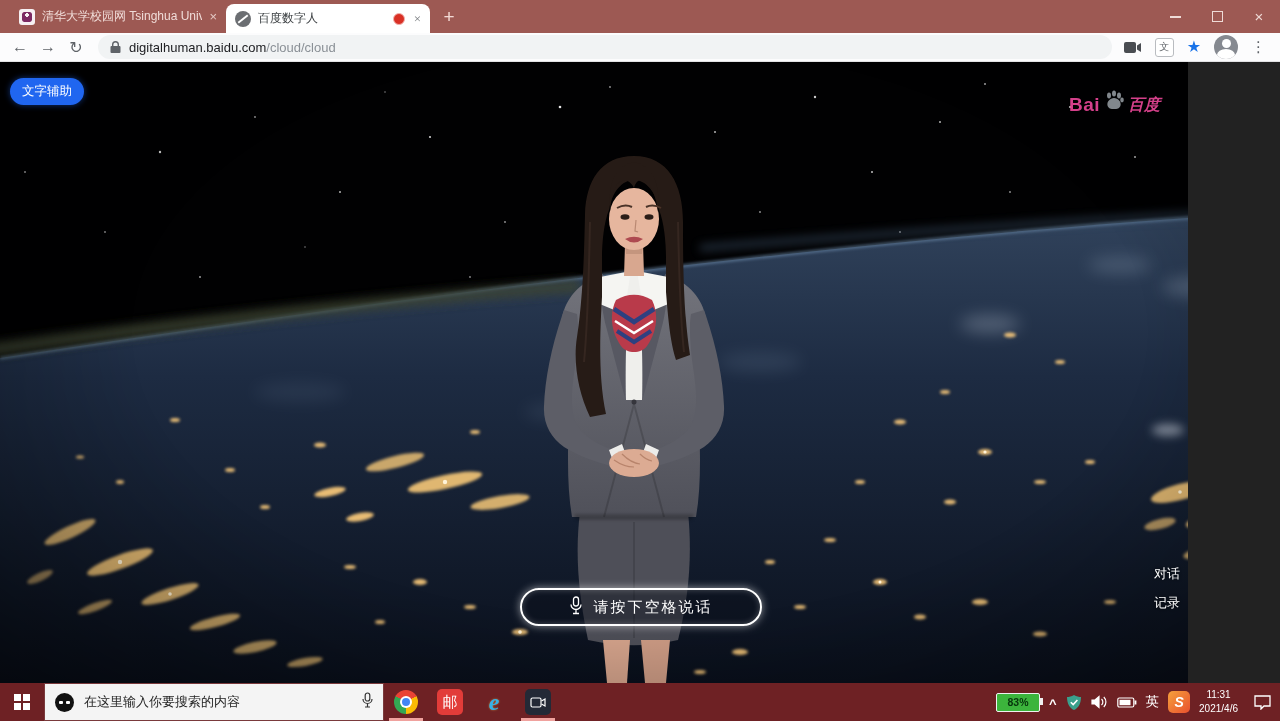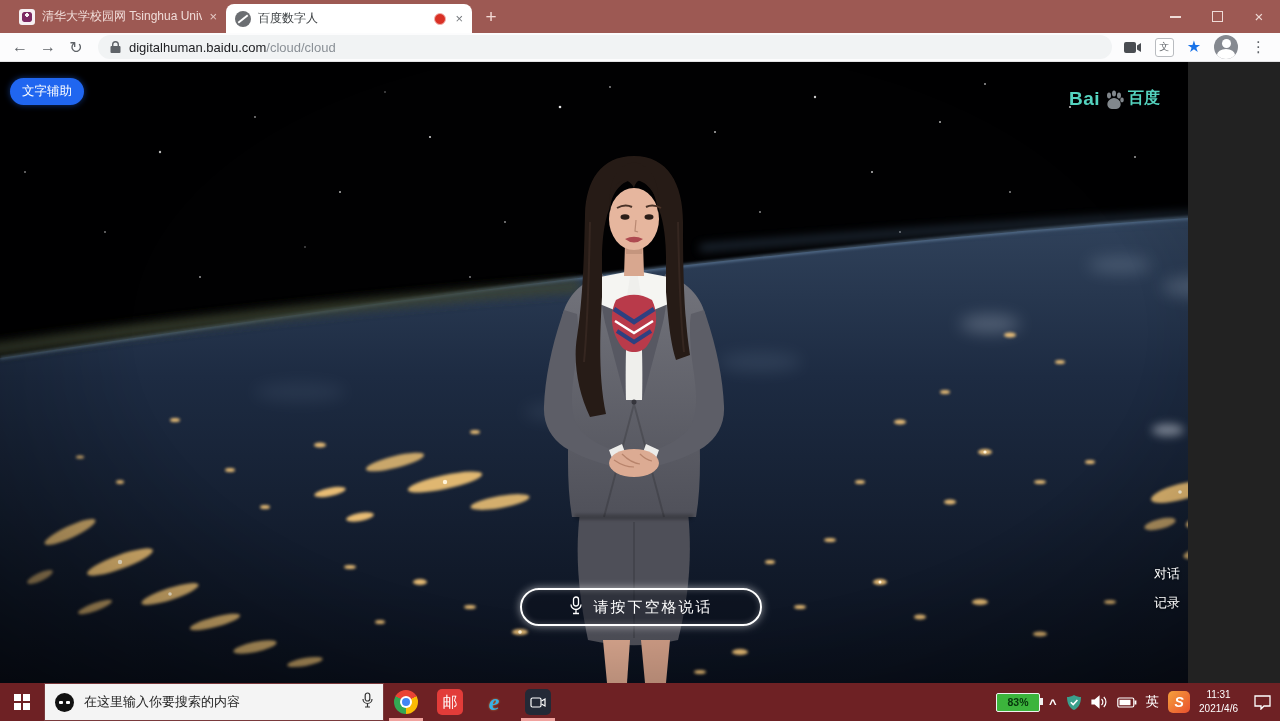--- a/index.html
+++ b/index.html
@@ -6,21 +6,21 @@
   .screen{position:relative;width:1280px;height:721px;overflow:hidden;
           font-family:"Liberation Sans","DejaVu Sans",sans-serif;
           -webkit-font-smoothing:antialiased;}
 
   
   .titlebar{position:absolute;top:0;left:0;right:0;height:33px;background:#9d5953;
             display:flex;align-items:flex-end;}
   .tab{display:flex;align-items:center;gap:7px;padding:0 9px;font-size:12px;box-sizing:border-box;}
   .tab.inactive{width:216px;height:33px;color:#f0dcd8;margin-left:10px;}
   .tab.inactive .tab-title{flex:1;white-space:nowrap;overflow:hidden;}
-  .tab.active{width:246px;height:29px;background:#ffffff;border-radius:8px 8px 0 0;color:#3c4043;}
+  .tab.active{width:204px;height:29px;background:#ffffff;border-radius:8px 8px 0 0;color:#3c4043;font-family:Liberation Serif, serif;}
   .tab .tab-title{white-space:nowrap;overflow:hidden;}
   .tab.active .tab-title{flex:1;}
   .tab-close{font-size:13px;line-height:13px;color:inherit;opacity:.85;cursor:pointer;}
   .fav{width:16px;height:16px;flex:0 0 16px;position:relative;}
   .fav-tsinghua{background:#f6f0f3;border-radius:3px;display:flex;align-items:center;justify-content:center;}
   .fav-tsinghua i{display:block;width:10px;height:10px;background:#7c2a63;border-radius:2px;
       -webkit-mask:radial-gradient(circle at 50% 30%,transparent 2px,#000 2px);}
   .fav-globe{background:#6b6e72;border-radius:50%;}
   .fav-globe::before{content:"";position:absolute;left:2px;top:7px;width:12px;height:2px;background:#fff;
       transform:rotate(-38deg);}
@@ -53,24 +53,24 @@
   .icon-menu{color:#5f6368;font-size:15px;letter-spacing:0;cursor:pointer;}
 
   
   .content{position:absolute;top:62px;left:0;width:1188px;height:621px;background:#000;overflow:hidden;}
   .scene{position:absolute;inset:0;}
   .vignette{position:absolute;inset:0;pointer-events:none;
      background:radial-gradient(ellipse 920px 520px at 640px 270px, rgba(0,0,0,0) 55%, rgba(0,0,0,.5) 100%);}
 
   .text-assist{position:absolute;top:16px;left:10px;background:#2066f0;color:#fff;font-size:12.5px;
      padding:5px 12px;border-radius:14px;border:none;cursor:pointer;box-shadow:0 0 6px rgba(32,102,240,.5);}
-  .baidu-logo{position:absolute;top:26px;right:28px;display:flex;align-items:flex-start;gap:2px;
-     color:#5eead4;opacity:.9;}
+  .baidu-logo{position:absolute;top:26px;right:28px;display:flex;align-items:flex-end;gap:2px;
+     color:#ec4899;opacity:.9;}
   .baidu-logo .bai{font-size:19px;font-weight:bold;letter-spacing:.5px;}
-  .baidu-logo .du{font-size:16px;font-weight:bold;}
+  .baidu-logo .du{font-size:16px;font-weight:bold;font-style:italic;}
   .mic-pill{position:absolute;left:520px;top:526px;width:242px;height:38px;box-sizing:border-box;
      border:2.5px solid #fff;border-radius:21px;background:rgba(12,16,26,.45);
      display:flex;align-items:center;justify-content:center;gap:12px;color:#fff;
      font-size:15px;letter-spacing:2px;cursor:pointer;
      box-shadow:0 0 9px rgba(255,255,255,.55), inset 0 0 6px rgba(255,255,255,.25);}
   .side-labels{position:absolute;right:8px;top:503px;color:#fff;font-size:13px;text-align:center;
      text-shadow:0 0 4px rgba(0,0,0,.8);}
   .side-labels div{margin-bottom:11px;cursor:pointer;}
   .watermark{position:absolute;left:1036px;top:545px;color:rgba(210,216,222,.55);pointer-events:none;}
   .watermark .l1{font-size:20px;font-weight:300;}

